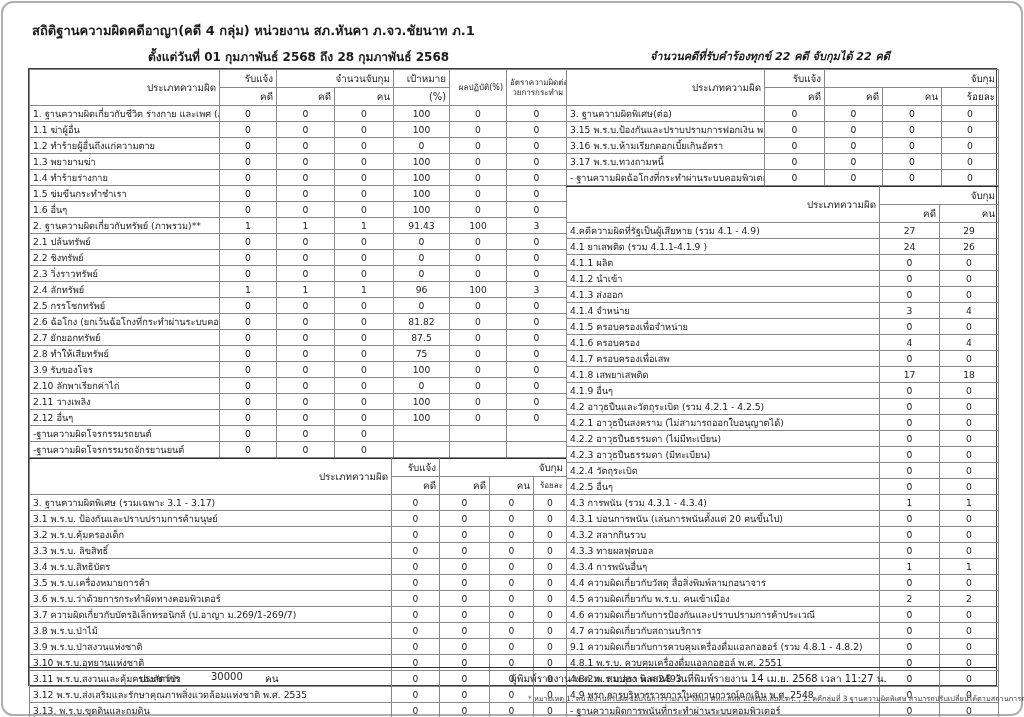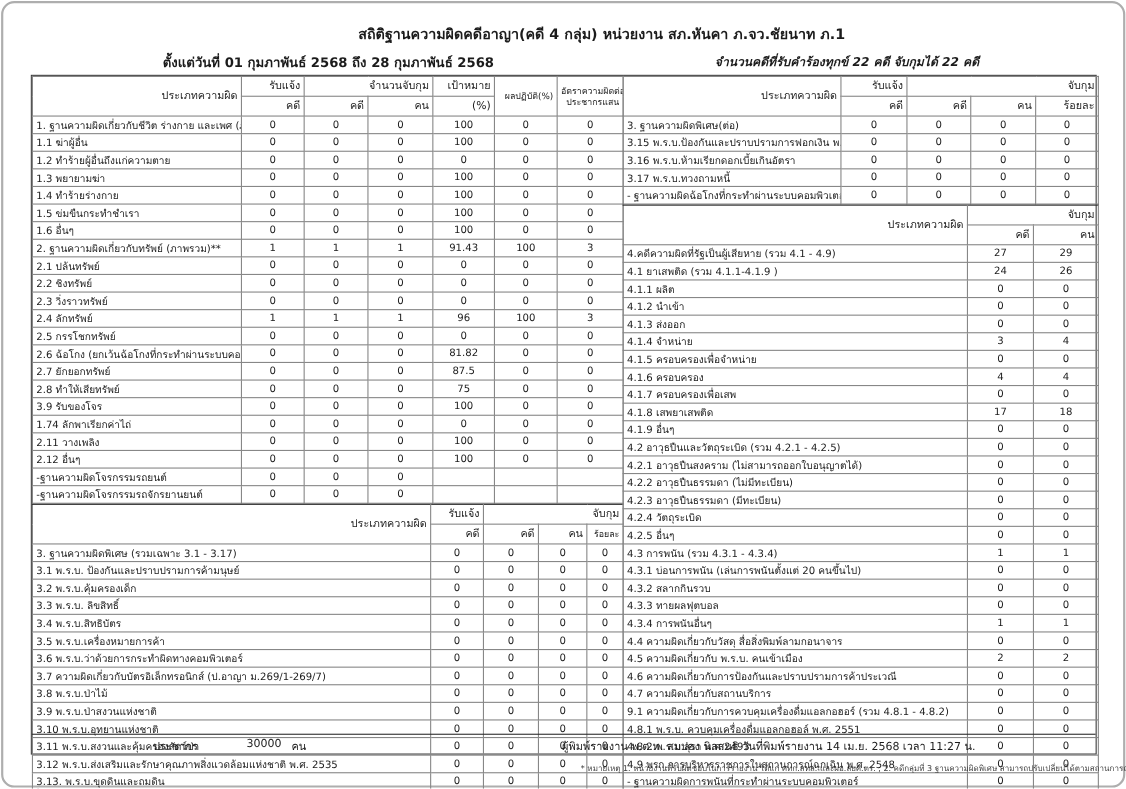--- a/index.html
+++ b/index.html
@@ -1,20 +1,20 @@
 <!DOCTYPE html>
 <html><head>
 <meta charset="utf-8">
 <style>
   * { box-sizing: border-box; margin: 0; padding: 0; }
   html,body { width:1024px; height:717px; background:#ffffff; font-family:"DejaVu Sans","Liberation Sans",sans-serif; color:#1b1b1b; }
   #page { position:relative; width:1024px; height:717px; background:#fff; overflow:hidden; }
   #frame { position:absolute; inset:1px; border:2px solid #aeaeae; border-radius:12px; pointer-events:none; }
 
-  .title { position:absolute; top:20px; left:0; width:1024px; text-align:center; padding-left:70px;
+  .title { position:absolute; top:20px; left:0; width:1024px; padding-left:32px;
            font-size:13px; font-weight:bold; }
   .period { position:absolute; top:47px; left:148px; font-size:12px; font-weight:bold; }
   .summary { position:absolute; top:47px; right:134px; font-size:11px; font-weight:bold;font-style:italic; }
 
   #tablewrap { position:absolute; left:28px; top:68px; width:969px; height:618px; border:1.5px solid #3d3d3d; background:#fff; }
   .cols { display:flex; width:100%; height:598px; }
   .leftcol { width:537px; }
   .rightcol { width:432px; }
 
   table { border-collapse:collapse; table-layout:fixed; width:100%; }
@@ -29,21 +29,21 @@
   #t-left-up  { height:352px; }
   #t-left-low { height:246px; }
   #t-right-up { height:108px; }
   #t-right-low{ height:490px; }
   #t-left-low thead tr:first-child th, #t-right-low thead tr:first-child th { border-top:1.6px solid #2e2e2e; }
   tr.sec td { border-top:1.8px solid #2e2e2e; }
 
   .footer-row { position:relative; width:100%; height:20px; border-top:1.4px solid #2e2e2e; font-size:10px; }
   .footer-row span { position:absolute; top:3px;text-align:center; }
   .pop-label { left:110px; }
-  .pop-value { left:182px;margin-left:13px; }
+  .pop-value { left:182px; }
   .pop-unit  { left:236px; }
   .printer   { left:482px; }
 
   .source   { position:absolute; left:30px;  top:691px; font-size:8.5px; color:#2c2c2c;margin-top:24px; }
   .footnote { position:absolute; left:528px; top:693px; font-size:7.3px; color:#3c3c3c; white-space:nowrap; }
 </style>
 </head>
 <body>
 
 <div id="page">
@@ -69,21 +69,21 @@
             </colgroup>
           <thead>
             <tr>
               <th rowspan="2">ประเภทความผิด</th>
               <th>รับแจ้ง</th>
               <th colspan="2">จำนวนจับกุม</th>
               <th>เป้าหมาย</th>
               <th rowspan="2" class="small">ผลปฏิบัติ(%)</th>
               <th rowspan="2" class="small">
                 <span>อัตราความผิดต่อ</span><br>
-                <span>ประชากรแสน</span>
+                <span>วยการกระทำผ</span>
               </th>
             </tr>
             <tr>
               <th>คดี</th>
               <th>คดี</th>
               <th>คน</th>
               <th>(%)</th>
             </tr>
           </thead>
           <tbody>
@@ -234,21 +234,21 @@
               <tr>
                 <td class="name">3.9 รับของโจร</td>
                 <td class="num">0</td>
                 <td class="num">0</td>
                 <td class="num">0</td>
                 <td class="num">100</td>
                 <td class="num">0</td>
                 <td class="num">0</td>
               </tr>
               <tr>
-                <td class="name">1.74 ลักพาเรียกค่าไถ่</td>
+                <td class="name">2.10 ลักพาเรียกค่าไถ่</td>
                 <td class="num">0</td>
                 <td class="num">0</td>
                 <td class="num">0</td>
                 <td class="num">0</td>
                 <td class="num">0</td>
                 <td class="num">0</td>
               </tr>
               <tr>
                 <td class="name">2.11 วางเพลิง</td>
                 <td class="num">0</td>

